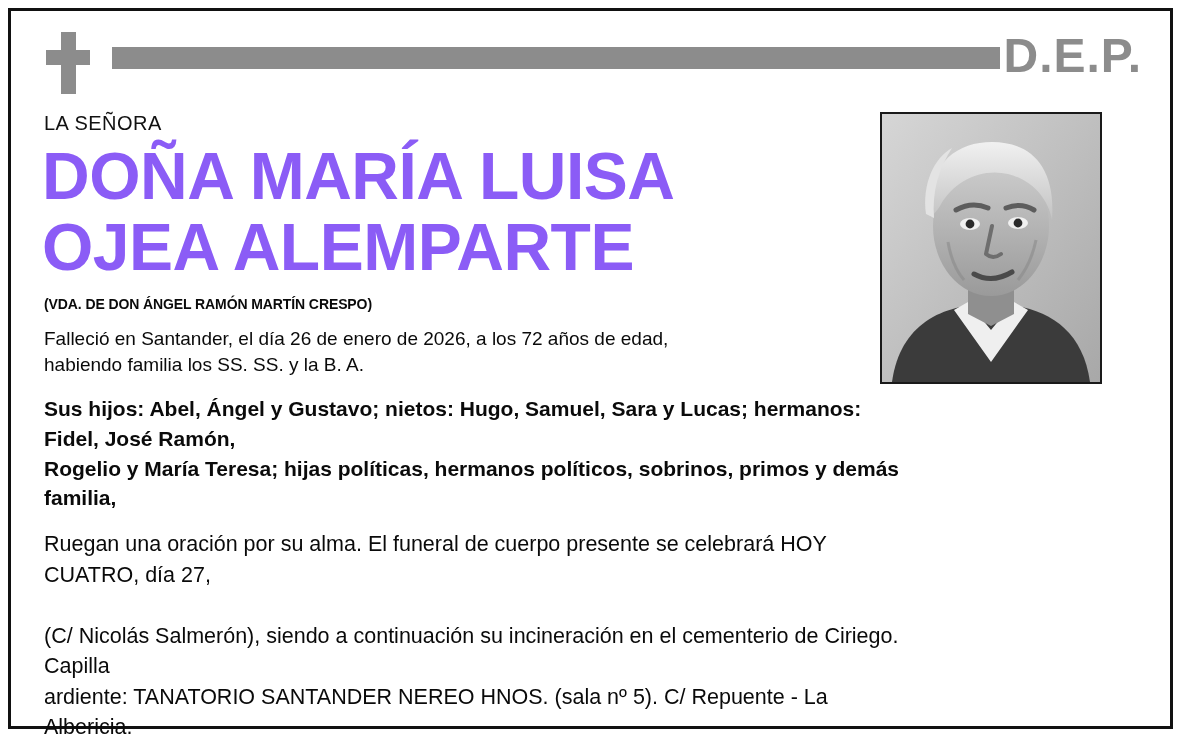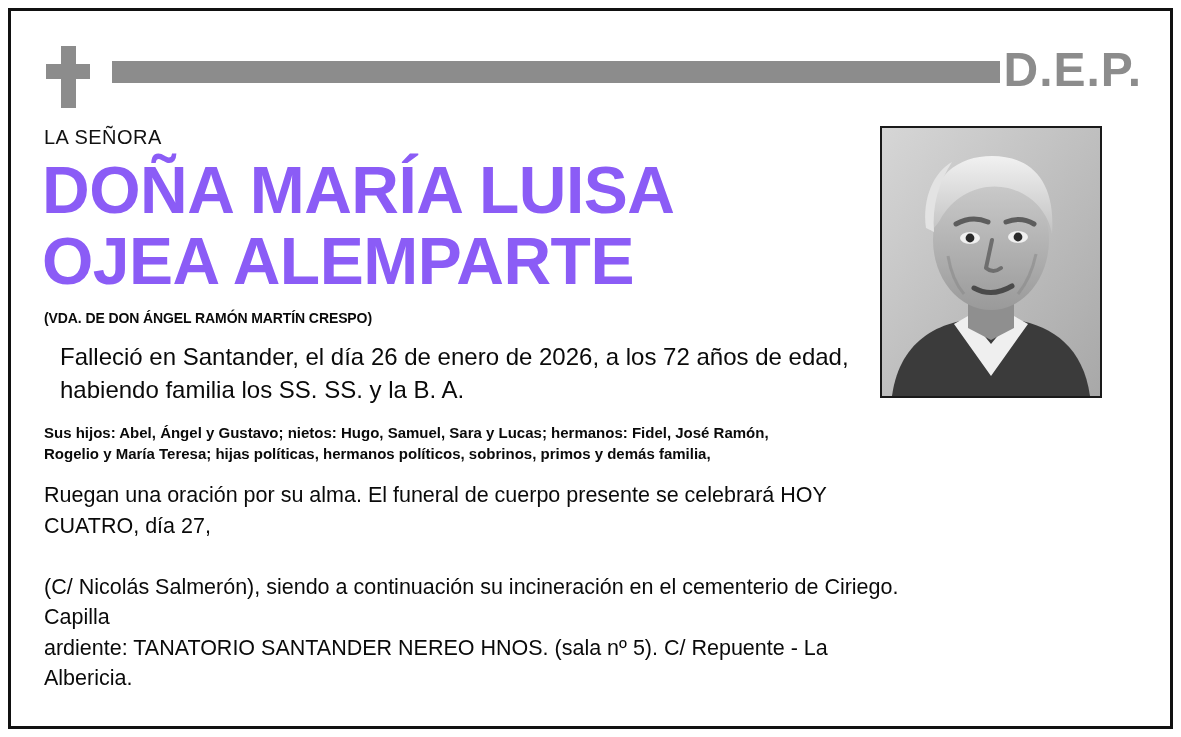--- a/index.html
+++ b/index.html
@@ -33,21 +33,20 @@
     left: 42px;
     top: 26px;
     width: 1100px;
     height: 670px;
   }
 
   
   .header {
     position: relative;
     height: 72px;
-    margin-top: 14px;
   }
   .cross {
     position: absolute;
     left: 4px;
     top: 6px;
     width: 44px;
     height: 62px;
   }
   .cross .v {
     position: absolute;
@@ -111,27 +110,27 @@
   .name .line2 {
     display: block;
   }
   .widow {
     font-size: 14px;
     font-weight: bold;
     margin: 12px 0 14px 2px;
     letter-spacing: -0.1px;
   }
   .died {
-    font-size: 24px;
+    font-size: 19px;
     line-height: 1.38;
-    margin: 0 0 16px 18px;
+    margin: 0 0 16px 2px;
     font-weight: 400;
   }
   .family {
-    font-size: 15px;
+    font-size: 21px;
     font-weight: bold;
     line-height: 1.42;
     margin: 0 0 16px 2px;
   }
   .funeral {
     font-size: 21.5px;
     line-height: 1.42;
     margin: 0 0 18px 2px;
     font-weight: 400;
   }

